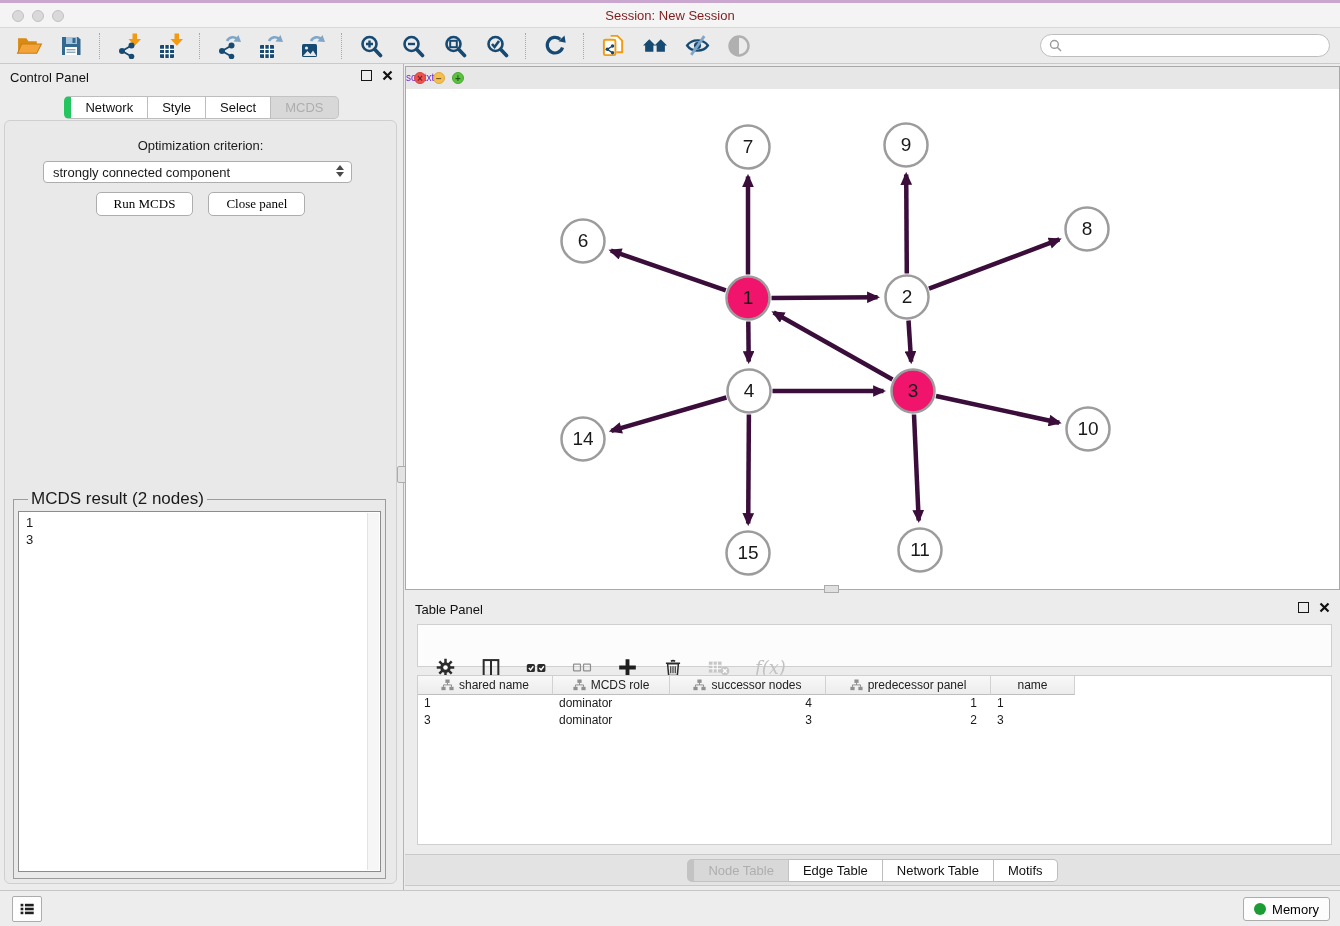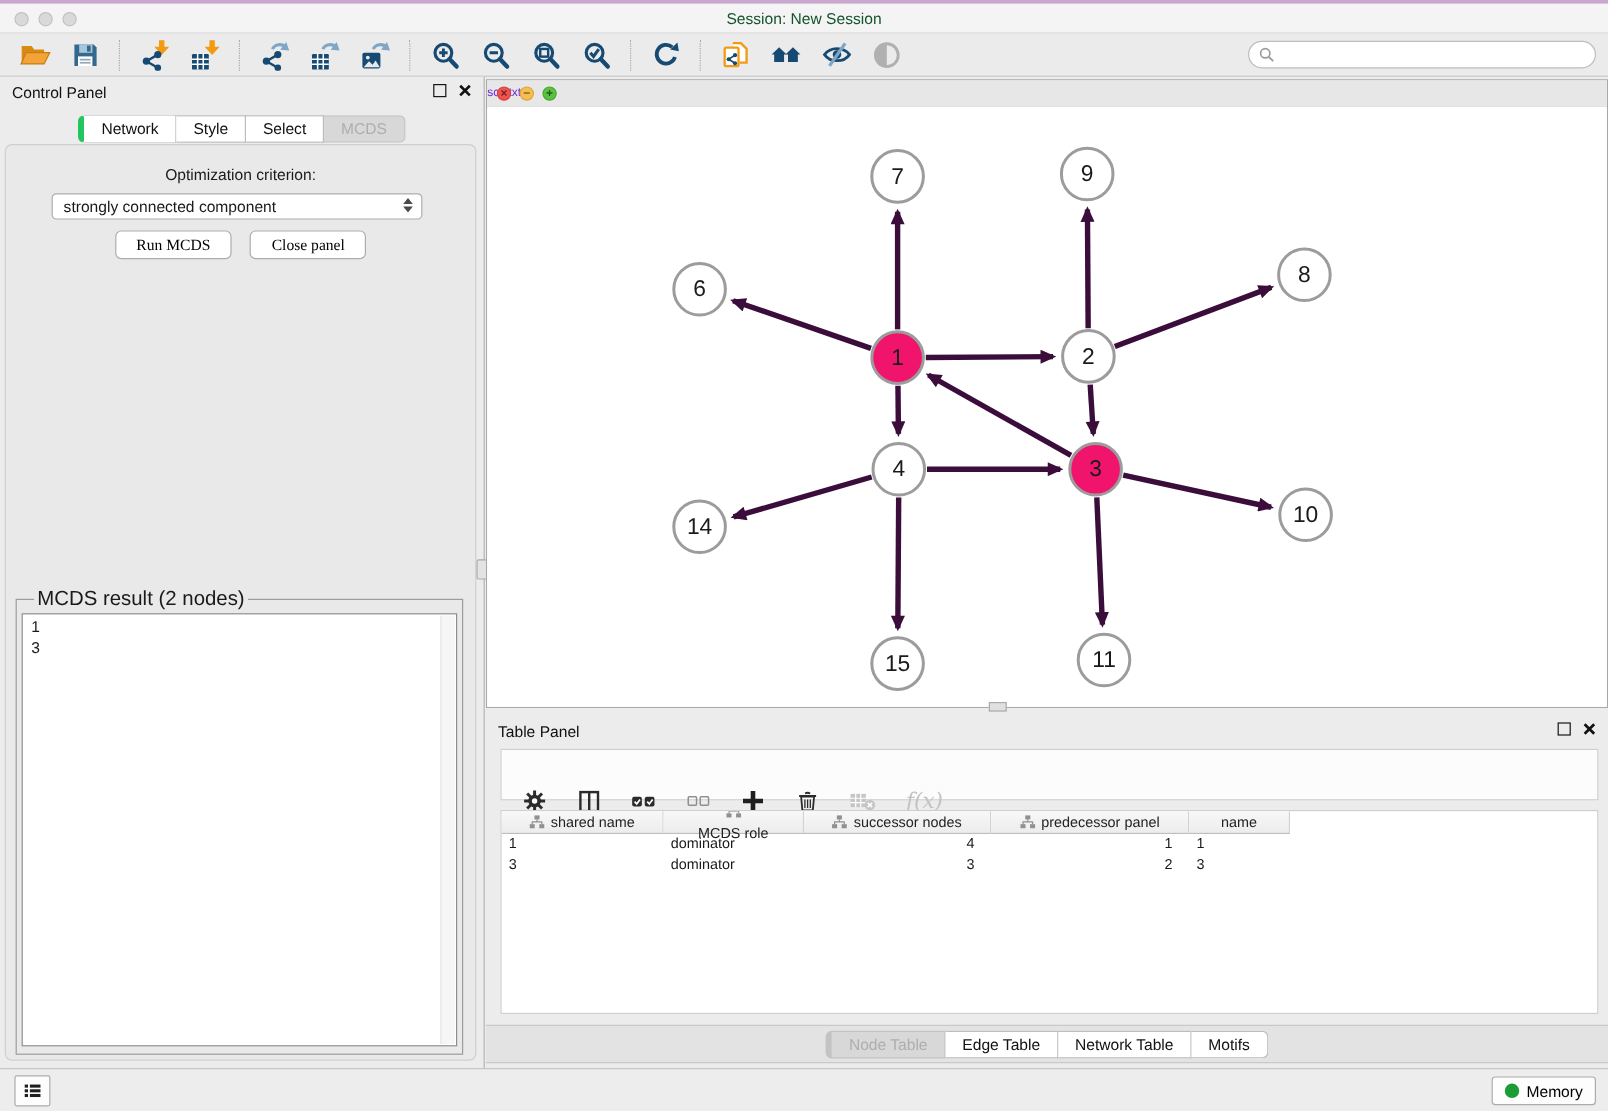--- a/index.html
+++ b/index.html
@@ -1,40 +1,40 @@
 <!DOCTYPE html>
 <html><head>
 <meta charset="utf-8">
 <style>
   html,body{margin:0;padding:0;background:#888;}
   .app{position:relative;width:1340px;height:926px;background:#ECECEC;font-family:"Liberation Sans",sans-serif;overflow:hidden;color:#1a1a1a;}
   
   .titlebar{position:absolute;top:0;left:0;right:0;height:28px;background:#F4F4F4;border-top:3px solid #C9A7CF;border-bottom:1px solid #D8D8D8;box-sizing:border-box;}
   .traffic{position:absolute;left:12px;top:7px;display:flex;gap:8px;}
   .tl{width:12px;height:12px;border-radius:50%;background:#D9D9D9;border:1px solid #C2C2C2;box-sizing:border-box;}
-  .title-text{display:block;text-align:center;line-height:25px;font-size:13px;color:#14532d;}
+  .title-text{display:block;text-align:center;line-height:25px;font-size:13px;color:#7f1d1d;}
   
   .toolbar{position:absolute;top:28px;left:0;right:0;height:36px;background:#EBEBEB;border-bottom:1px solid #C9C9C9;box-sizing:border-box;display:flex;align-items:center;padding-left:8px;}
   .tb-btn{width:42px;height:32px;background:none;border:none;display:flex;align-items:center;justify-content:center;padding:0;}
   .tb-sep{width:1px;height:26px;border-left:1px dotted #A8A8A8;margin:0 7px;}
   .icn{display:flex;align-items:center;justify-content:center;}
   .search-wrap{position:absolute;right:10px;top:6px;width:290px;height:23px;}
   .search-wrap svg{position:absolute;left:9px;top:5px;}
   input.search{width:290px;height:23px;border:1px solid #BDBDBD;border-radius:12px;background:#fff;padding:0 10px 0 27px;font-size:13px;box-sizing:border-box;outline:none;}
   
   .main{position:absolute;top:64px;left:0;right:0;height:826px;}
   
   .cpanel{position:absolute;left:0;top:0;width:404px;height:100%;border-right:1px solid #B5B5B5;box-sizing:border-box;background:#ECECEC;}
   .panel-header{height:26px;position:relative;}
   .panel-title{position:absolute;left:10px;top:6px;font-size:13px;color:#111;}
   .panel-icons{position:absolute;right:10px;top:6px;display:flex;gap:10px;align-items:center;}
   .float-box{width:9px;height:9px;border:1.6px solid #161616;display:inline-block;}
   .cp-tabs{position:absolute;top:32px;left:0;right:0;display:flex;justify-content:center;}
   .tab{border:1px solid #BDBDBD;border-left:none;background:#FFF;padding:3px 14px;font-size:13px;line-height:15px;color:#111;}
-  .tab:first-child{border-left:5px solid #22c55e;border-radius:5px 0 0 5px;}
+  .tab:first-child{border-left:7px solid #22c55e;border-radius:5px 0 0 5px;}
   .tab:last-child{border-radius:0 5px 5px 0;}
   .tab.sel{background:#D8D8D8;color:#AEAEAE;border-color:#C3C3C3;}
   .cp-box{position:absolute;top:56px;left:4px;right:6px;bottom:6px;background:#E9E9E9;border:1px solid #CFCFCF;border-radius:6px;}
   .opt-label{position:absolute;top:17px;left:0;right:0;text-align:center;font-size:13px;}
   .criterion{position:absolute;top:40px;left:38px;right:44px;height:22px;background:#fff;border:1px solid #ADADAD;border-radius:4px;font-size:13px;line-height:21px;padding-left:9px;box-sizing:border-box;}
   .chev{position:absolute;right:7px;top:3px;display:flex;flex-direction:column;gap:2px;}
   .chev i{display:block;width:0;height:0;border-left:4px solid transparent;border-right:4px solid transparent;}
   .chev .up{border-bottom:5px solid #4A4A4A;}
   .chev .dn{border-top:5px solid #4A4A4A;}
   .cp-buttons{position:absolute;top:71px;left:0;right:0;display:flex;justify-content:center;gap:15px;}
@@ -497,21 +497,21 @@
                     <g fill="#909090">
                       <rect x="4.4" y="0.5" width="4.2" height="3.4"></rect>
                       <rect x="0.4" y="7.8" width="4.2" height="3.4"></rect>
                       <rect x="8.4" y="7.8" width="4.2" height="3.4"></rect>
                     </g>
                     <path d="M6.5 3.9 v2 M2.5 7.8 V5.9 h8 v1.9" fill="none" stroke="#909090" stroke-width="1"></path>
                   </svg>
                 </span>
                 <span>shared name</span>
               </div>
-              <div class="th" style="width: 117px; flex-direction: column;">
+              <div class="th" style="width: 117px;">
                 <span class="icn">
                   <svg width="13" height="12" viewBox="0 0 13 12">
                     <g fill="#909090">
                       <rect x="4.4" y="0.5" width="4.2" height="3.4"></rect>
                       <rect x="0.4" y="7.8" width="4.2" height="3.4"></rect>
                       <rect x="8.4" y="7.8" width="4.2" height="3.4"></rect>
                     </g>
                     <path d="M6.5 3.9 v2 M2.5 7.8 V5.9 h8 v1.9" fill="none" stroke="#909090" stroke-width="1"></path>
                   </svg>
                 </span>

